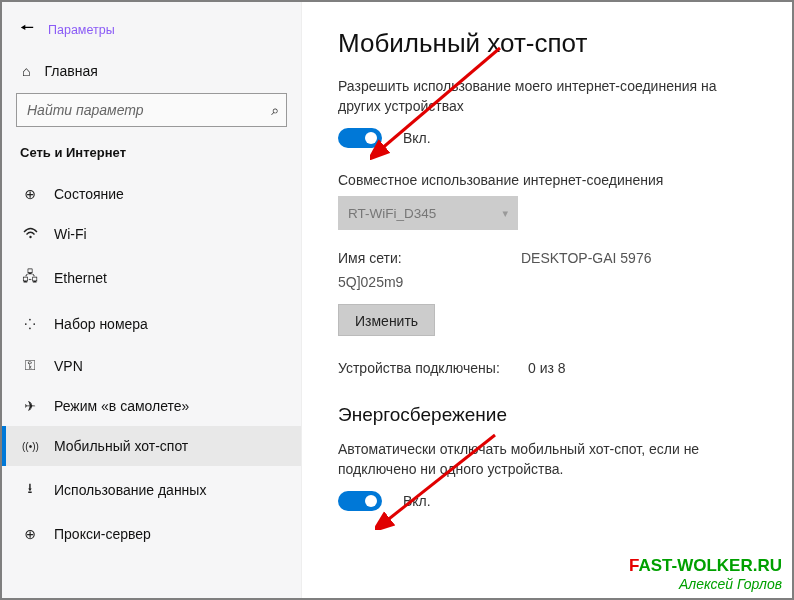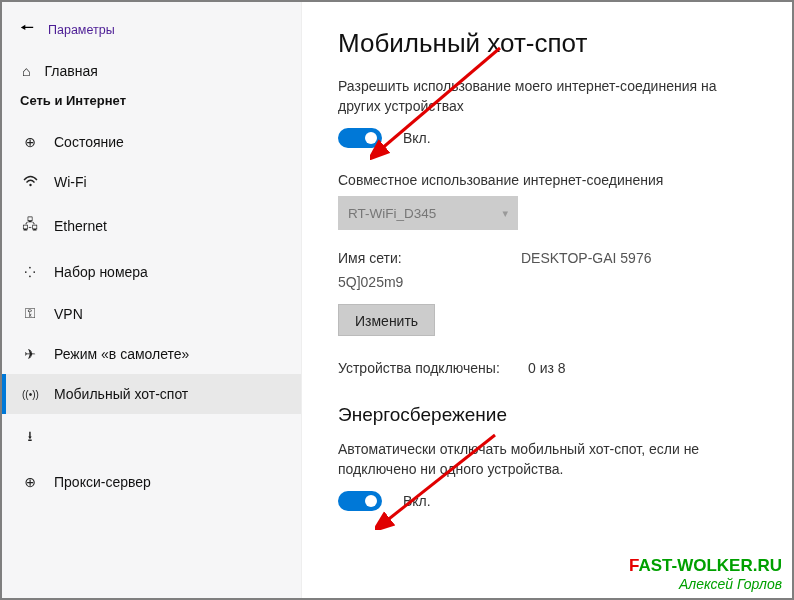--- a/index.html
+++ b/index.html
@@ -1,21 +1,21 @@
 <!DOCTYPE html>
 <html><head>
 <meta charset="utf-8">
 <style>
   * { box-sizing: border-box; margin: 0; padding: 0; font-family: "Segoe UI", Arial, sans-serif; }
   body { width: 794px; height: 600px; overflow: hidden; background: #fff; position: relative; }
   .window { display: flex; height: 100%; border: 2px solid #7f7f7f; }
   .sidebar { width: 300px; background: #f6f6f7; display: flex; flex-direction: column; border-right: 1px solid #eee; }
   .titlebar { display: flex; align-items: center; padding: 14px 18px 10px 18px; gap: 14px; }
   .back-arrow { font-size: 16px; color: #000; cursor: pointer; }
-  .app-title { font-size: 12.5px; color: #4c1d95; }
+  .app-title { font-size: 12.5px; color: #8b5cf6; }
   .home-row { display: flex; align-items: center; gap: 14px; padding: 10px 20px 14px 20px; cursor: pointer; }
   .home-row .icon { font-size: 14px; }
   .home-row span.label { font-size: 14px; color: #111; }
   .search-wrap { margin: 0 14px 18px 14px; position: relative; }
   .search-input { width: 100%; height: 34px; border: 1px solid #999; background: #fafafa; padding: 0 34px 0 10px; font-size: 14px; color: #555; outline: none; }
   .search-input::placeholder { color: #666; font-style: italic; }
   .search-icon { position: absolute; right: 8px; top: 50%; transform: translateY(-50%); font-size: 14px; color: #333; }
   .category { font-size: 13px; font-weight: 600; color: #111; padding: 0 18px 14px 18px; }
   .nav { flex: 1; overflow: hidden; }
   .nav-item { display: flex; align-items: center; gap: 16px; padding: 12px 20px; font-size: 14px; color: #111; cursor: pointer; position: relative; }
@@ -53,20 +53,24 @@
 <div class="window">
   <div class="sidebar">
     <div class="titlebar">
       <span class="back-arrow">🠔</span>
       <span class="app-title">Параметры</span>
     </div>
     <div class="home-row">
       <span class="icon">⌂</span>
       <span class="label">Главная</span>
     </div>
+    <div class="search-wrap">
+      <input class="search-input" placeholder="Найти параметр" style="">
+      <span class="search-icon">⌕</span>
+    </div>
     <div class="category">Сеть и Интернет</div>
     <div class="nav">
       <div class="nav-item">
         <span class="icon">⊕</span>
         <span>Состояние</span>
       </div>
       <div class="nav-item">
         <span class="icon"><svg width="15" height="12" viewBox="0 0 15 12">
               <path d="M1 5 Q7.5 -2 14 5" fill="none" stroke="#222" stroke-width="1.3"></path>
               <path d="M3.5 7.5 Q7.5 3 11.5 7.5" fill="none" stroke="#222" stroke-width="1.3"></path>
@@ -89,20 +93,21 @@
       <div class="nav-item">
         <span class="icon">✈</span>
         <span>Режим «в самолете»</span>
       </div>
       <div class="nav-item selected">
         <span class="icon" style="font-size:10px;">((•))</span>
         <span>Мобильный хот-спот</span>
       </div>
       <div class="nav-item">
         <span class="icon">⭳</span>
+        <span>Использование данных</span>
       </div>
       <div class="nav-item">
         <span class="icon">⊕</span>
         <span>Прокси-сервер</span>
       </div>
     </div>
   </div>
 
   <div class="content">
     <h1 class="page-title">Мобильный хот-спот</h1>

